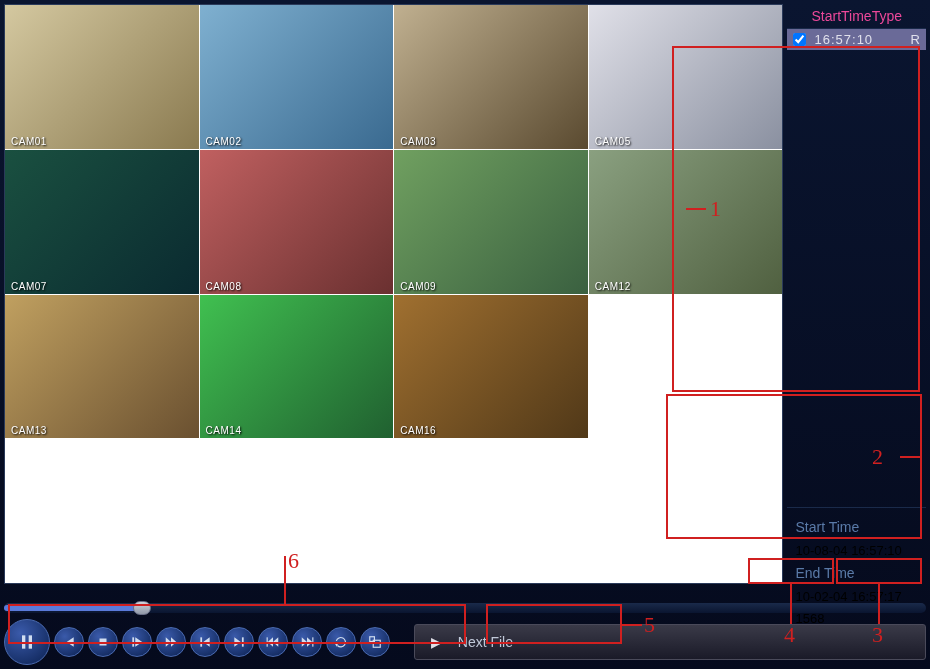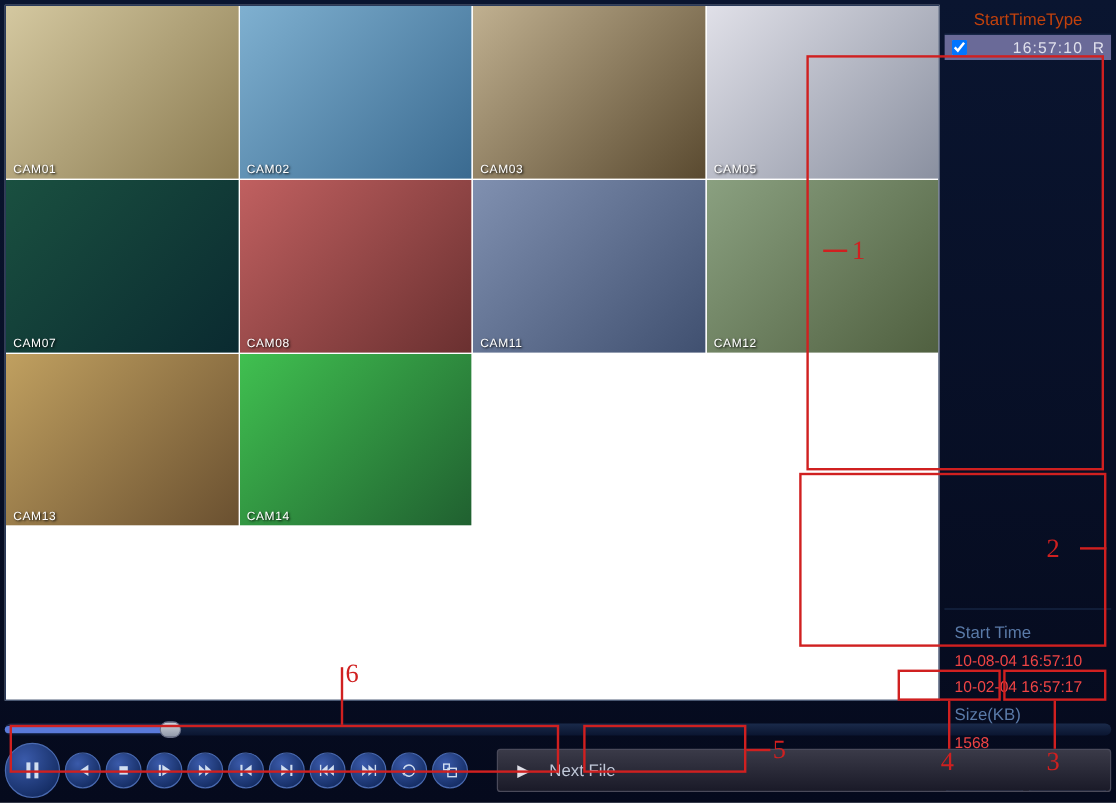--- a/index.html
+++ b/index.html
@@ -77,53 +77,53 @@
     flex: 1;
     margin-left: 4px;
     display: flex;
     flex-direction: column;
     position: relative;
   }
   .list-header {
     display: flex;
     font-size: 14px;
     padding: 4px 24px;
-    color: #c2410c;
+    color: #ec4899;
     border-bottom: 1px solid #1a2a4a;
   }
   .list-header .col1 { flex: 1; }
   .file-list {
     flex: 1;
     overflow: auto;
     position: relative;
   }
   .file-row {
     display: flex;
     align-items: center;
     background: #6a6a98;
     color: #e0e0ec;
     font-size: 13px;
     padding: 3px 6px;
     gap: 8px;
   }
   .file-row input[type=checkbox]{
     width: 13px; height: 13px;
   }
-  .file-row .time { flex: 1; letter-spacing: 1px; text-align: right; }
+  .file-row .time { flex: 1; letter-spacing: 1px; }
   .detail-panel {
     height: 158px;
     border-top: 1px solid #1a2a4a;
     padding: 8px 8px;
     font-size: 14px;
     color: #5a7aa8;
     line-height: 1.7;
     position: relative;
   }
   .detail-label { color: #5a7aa8; }
-  .detail-value { color: #ef4444; font-size: 13px; }
+  .detail-value { color: #000000; font-size: 13px; }
   .action-row {
     position: absolute;
     bottom: 0; left: 0; right: -4px;
     height: 30px;
     display: flex;
     gap: 4px;
     justify-content: flex-end;
     padding-right: 8px;
   }
   .action-btn {
@@ -250,57 +250,61 @@
           <div class="camera-label">CAM05</div>
         </div>
       <div class="camera-cell c7">
           <span class="thumb"></span>
           <div class="camera-label">CAM07</div>
         </div>
       <div class="camera-cell c8">
           <span class="thumb"></span>
           <div class="camera-label">CAM08</div>
         </div>
-      <div class="camera-cell c11">
-          <span class="thumb"></span>
-          <div class="camera-label">CAM11</div>
+      <div class="camera-cell c9">
+          <span class="thumb"></span>
+          <div class="camera-label">CAM09</div>
         </div>
       <div class="camera-cell c12">
           <span class="thumb"></span>
           <div class="camera-label">CAM12</div>
         </div>
       <div class="camera-cell c13">
           <span class="thumb"></span>
           <div class="camera-label">CAM13</div>
         </div>
       <div class="camera-cell c14">
           <span class="thumb"></span>
           <div class="camera-label">CAM14</div>
+        </div>
+      <div class="camera-cell c16">
+          <span class="thumb"></span>
+          <div class="camera-label">CAM16</div>
         </div>
     </div>
   </div>
 
   <div class="right-panel">
     <div class="list-header">
       <span class="col1">StartTime</span>
       <span class="col2">Type</span>
     </div>
     <div class="file-list">
       <div class="file-row">
         <input type="checkbox" checked="" style="">
         <span class="time">16:57:10</span>
         <span class="type">R</span>
       </div>
     </div>
 
     <div class="detail-panel">
       <div class="detail-label">Start Time</div>
       <div class="detail-value">10-08-04 16:57:10</div>
+      <div class="detail-label">End Time</div>
       <div class="detail-value">10-02-04 16:57:17</div>
-      <div class="detail-label">Size(KB)</div>
       <div class="detail-value">1568</div>
 
       <div class="action-row">
         <div class="action-btn">
           <svg viewBox="0 0 24 24">
               <path fill="#d0ddf0" d="M4 18h16v3H4zM6 12h12l-2-4v-5H8v5z"></path>
             </svg>
         </div>
         <div class="action-btn">
           <svg viewBox="0 0 24 24">

